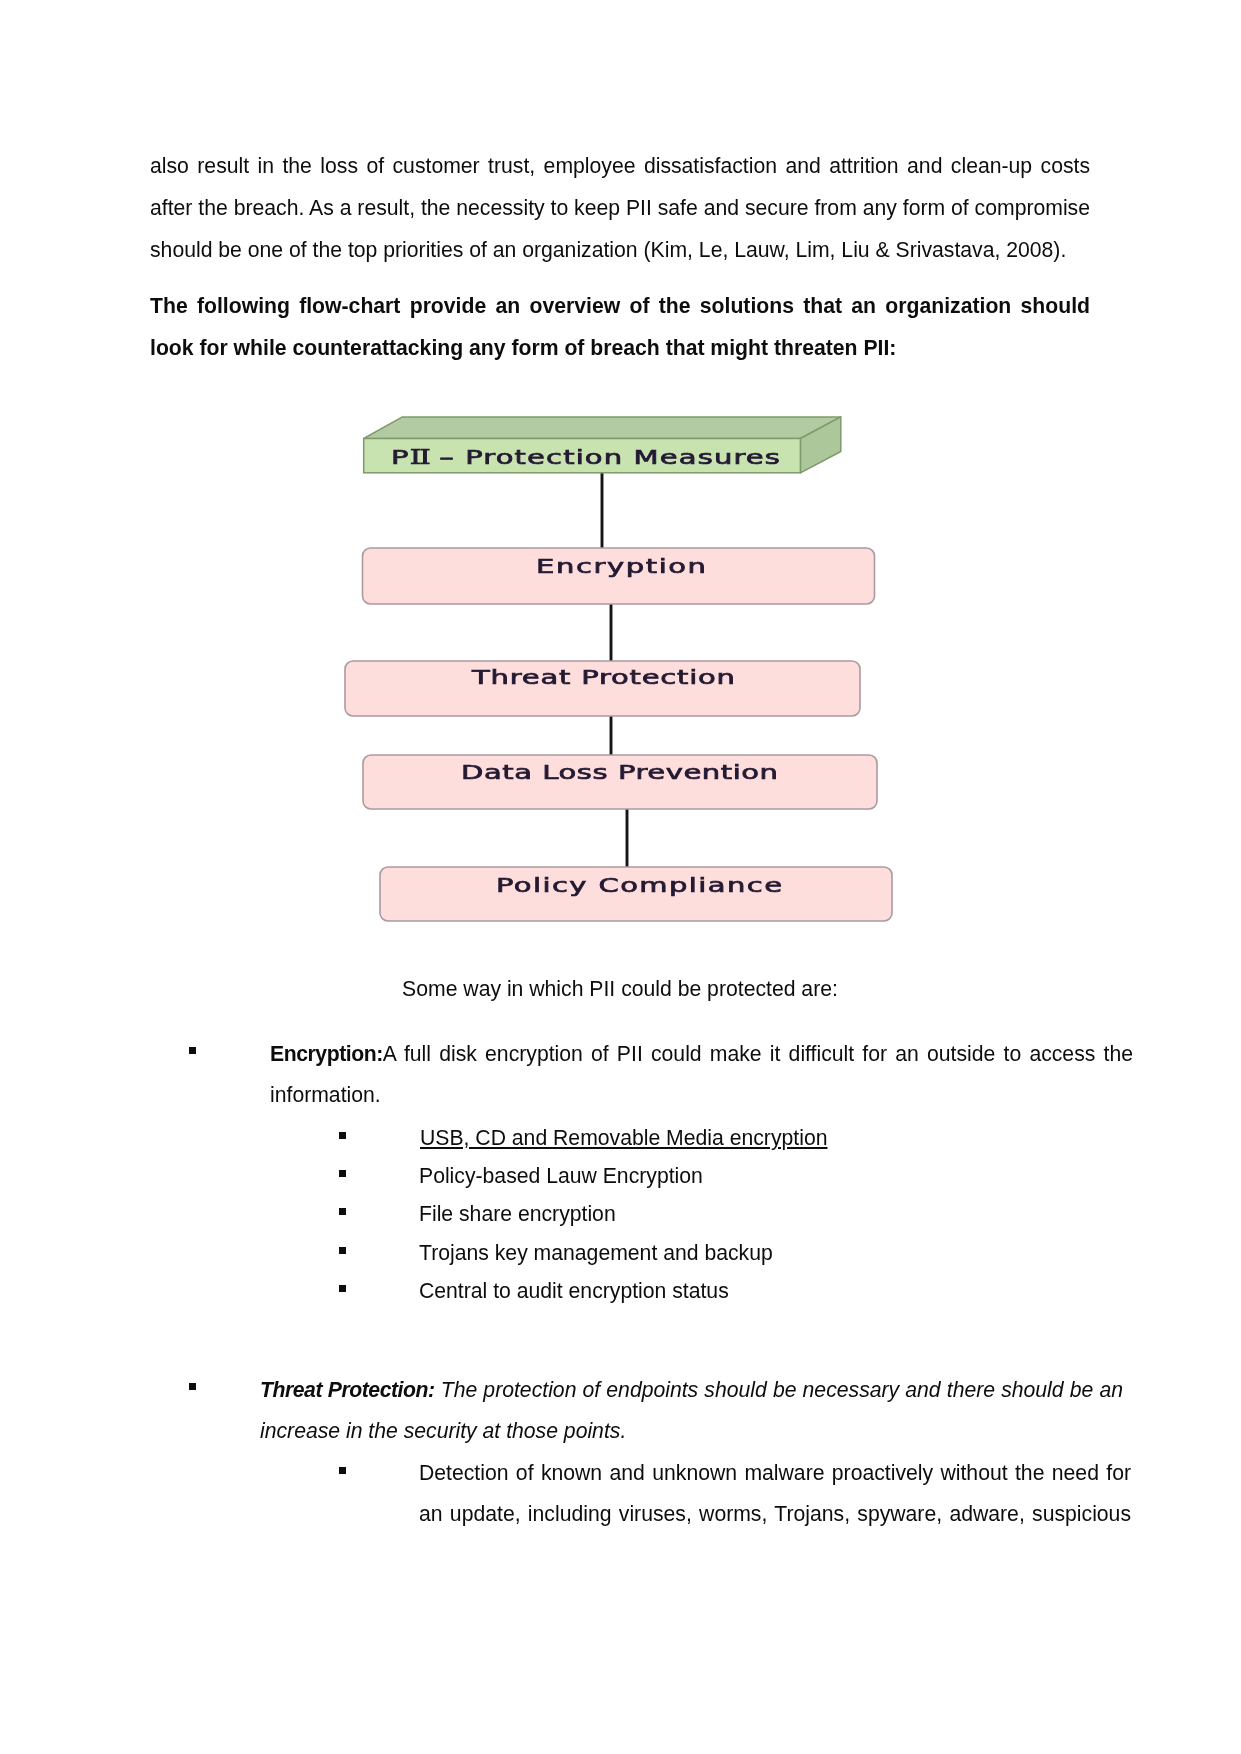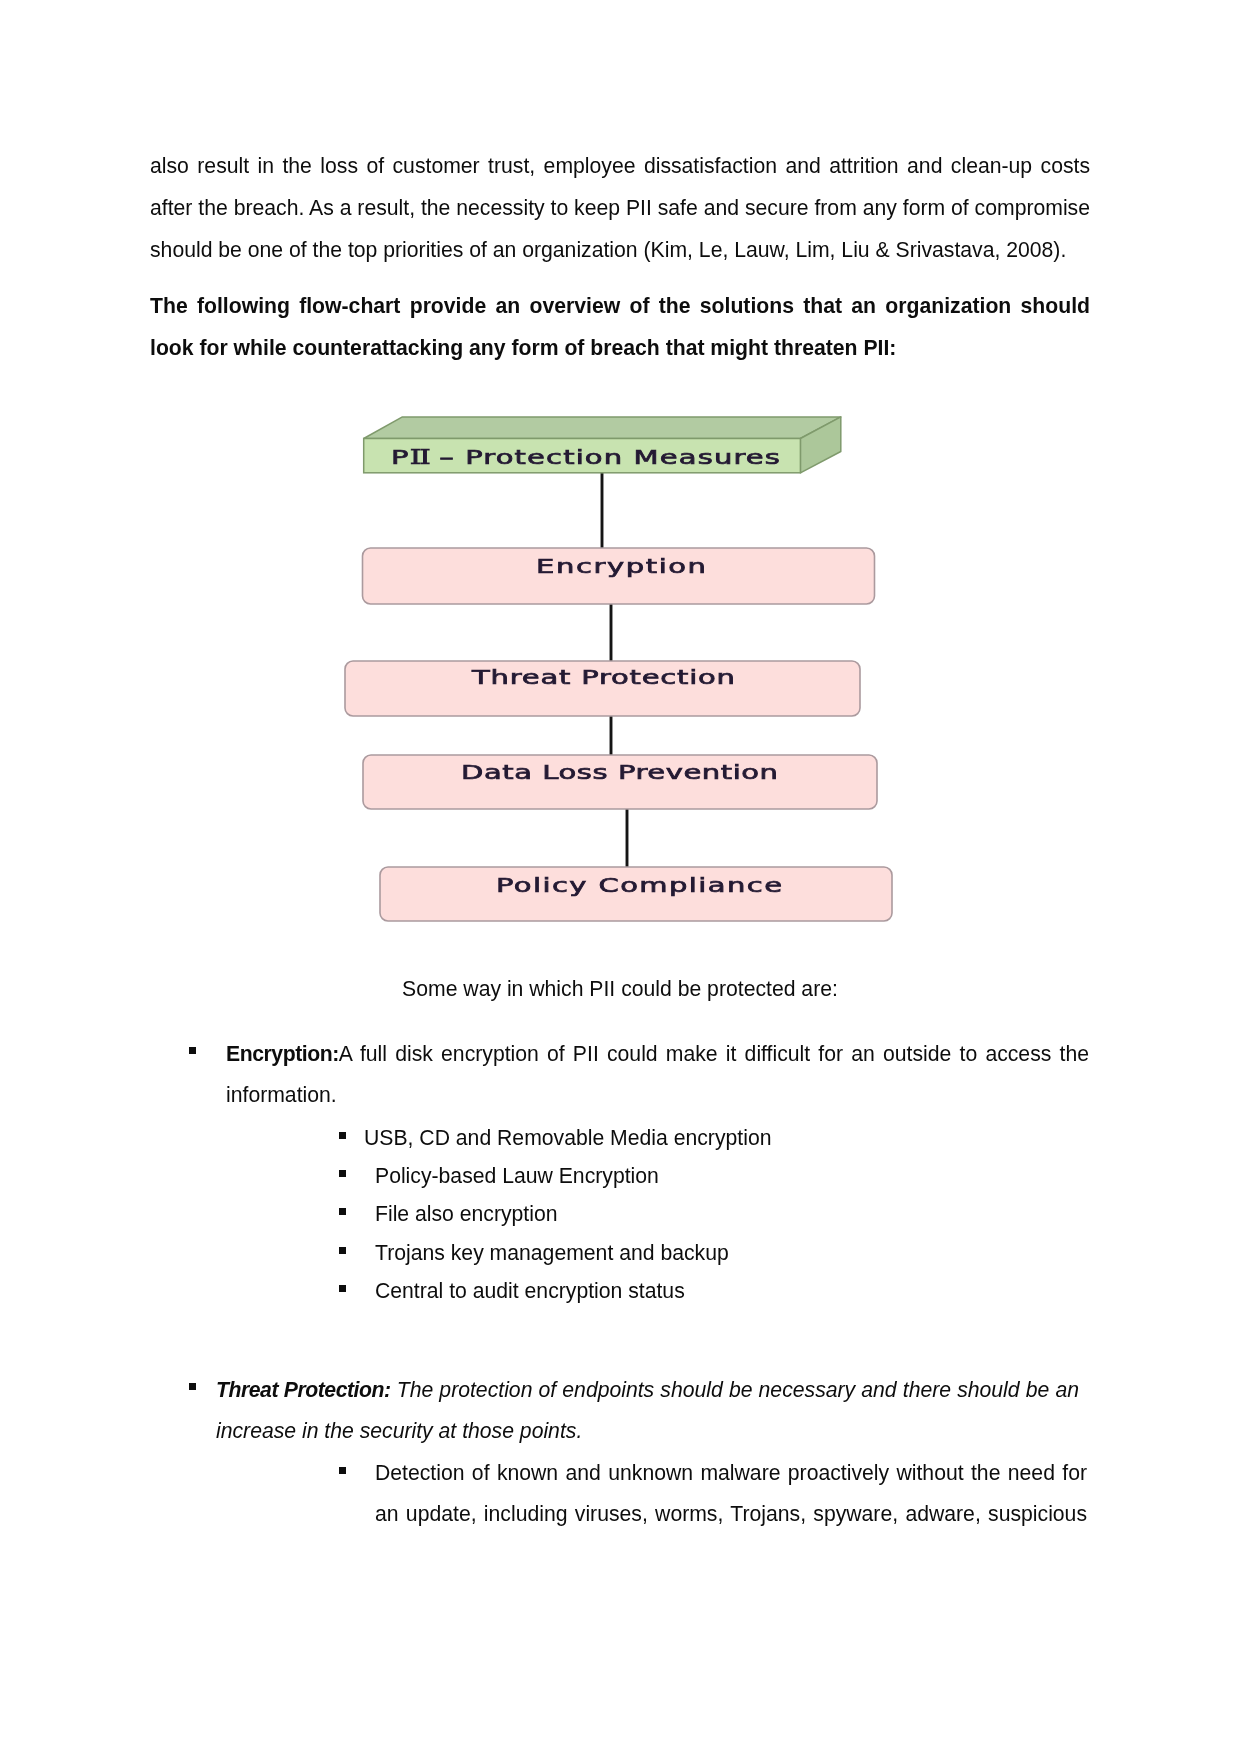--- a/index.html
+++ b/index.html
@@ -7,21 +7,21 @@
   body{width:1241px;height:1754px;position:relative;overflow:hidden;
        font-family:"Liberation Sans", sans-serif;color:#0d0d0d;
        -webkit-font-smoothing:antialiased;}
   .page{position:absolute;left:0;top:0;width:1241px;height:1754px;background:#fff;}
 
   .para{position:absolute;font-size:21.2px;line-height:42.4px;text-align:justify;
         color:#0d0d0d;text-justify:inter-word;}
   .plain{text-align:center;}
 
   
-  .bullet{position:absolute;font-size:21.2px;line-height:43px;text-align:justify;color:#0d0d0d;}
+  .bullet{position:absolute;font-size:21.2px;line-height:43px;text-align:justify;color:#0d0d0d;margin-left:44px;}
   .bullet b{font-weight:bold;letter-spacing:-0.45px;}
   .sq{position:absolute;background:#0d0d0d;width:7px;height:7px;}
 
   
   .figure{position:absolute;left:0;top:0;width:1241px;height:1516px;}
   .diagram{position:absolute;left:0;top:0;width:1241px;height:1754px;pointer-events:none;}
   .roman{font-family:"DejaVu Serif", serif;letter-spacing:-1.3px;}
   .dlabel{position:absolute;color:#241a33;font-weight:normal;-webkit-text-stroke:0.72px #241a33;
           font-family:"DejaVu Sans", sans-serif;white-space:nowrap;
           font-size:20px;line-height:22px;transform:scaleX(1.45);transform-origin:left center;}
@@ -70,27 +70,27 @@
   </div>
 
   <div class="para plain" style="left:150px;top:968px;width:940px;">Some way in which PII could be protected are:</div>
 
   <div class="sq" style="left:189px;top:1047px;"></div>
   <div class="bullet" style="left:226px;top:1033px;width:863px;line-height:41.2px;">
     <b>Encryption:</b><span>A full disk encryption of PII could make it difficult for an outside to access the information.</span>
   </div>
 
   <div class="sq" style="left:339px;top:1132px;"></div>
-  <div class="bullet" style="left:364px;top:1116px;width:715px;">USB, CD and Removable Media encryption</div>
+  <div class="bullet" style="left:376px;top:1116px;width:715px;text-decoration:underline;">USB, CD and Removable Media encryption</div>
 
   <div class="sq" style="left:339px;top:1170px;"></div>
   <div class="bullet" style="left:375px;top:1154px;width:715px;">Policy-based Lauw Encryption</div>
 
   <div class="sq" style="left:339px;top:1208px;"></div>
-  <div class="bullet" style="left:375px;top:1192px;width:715px;">File also encryption</div>
+  <div class="bullet" style="left:375px;top:1192px;width:715px;">File share encryption</div>
 
   <div class="sq" style="left:339px;top:1247px;"></div>
   <div class="bullet" style="left:375px;top:1231px;width:715px;">Trojans key management and backup</div>
 
   <div class="sq" style="left:339px;top:1285px;"></div>
   <div class="bullet" style="left:375px;top:1269px;width:715px;">Central to audit encryption status</div>
 
   <div class="sq" style="left:189px;top:1383px;"></div>
   <div class="bullet" style="left:216px;top:1370px;width:863px;line-height:40.5px;font-style:italic;">
     <b>Threat Protection:</b><span> The protection of endpoints should be necessary and there should be an increase in the security at those points.</span>

